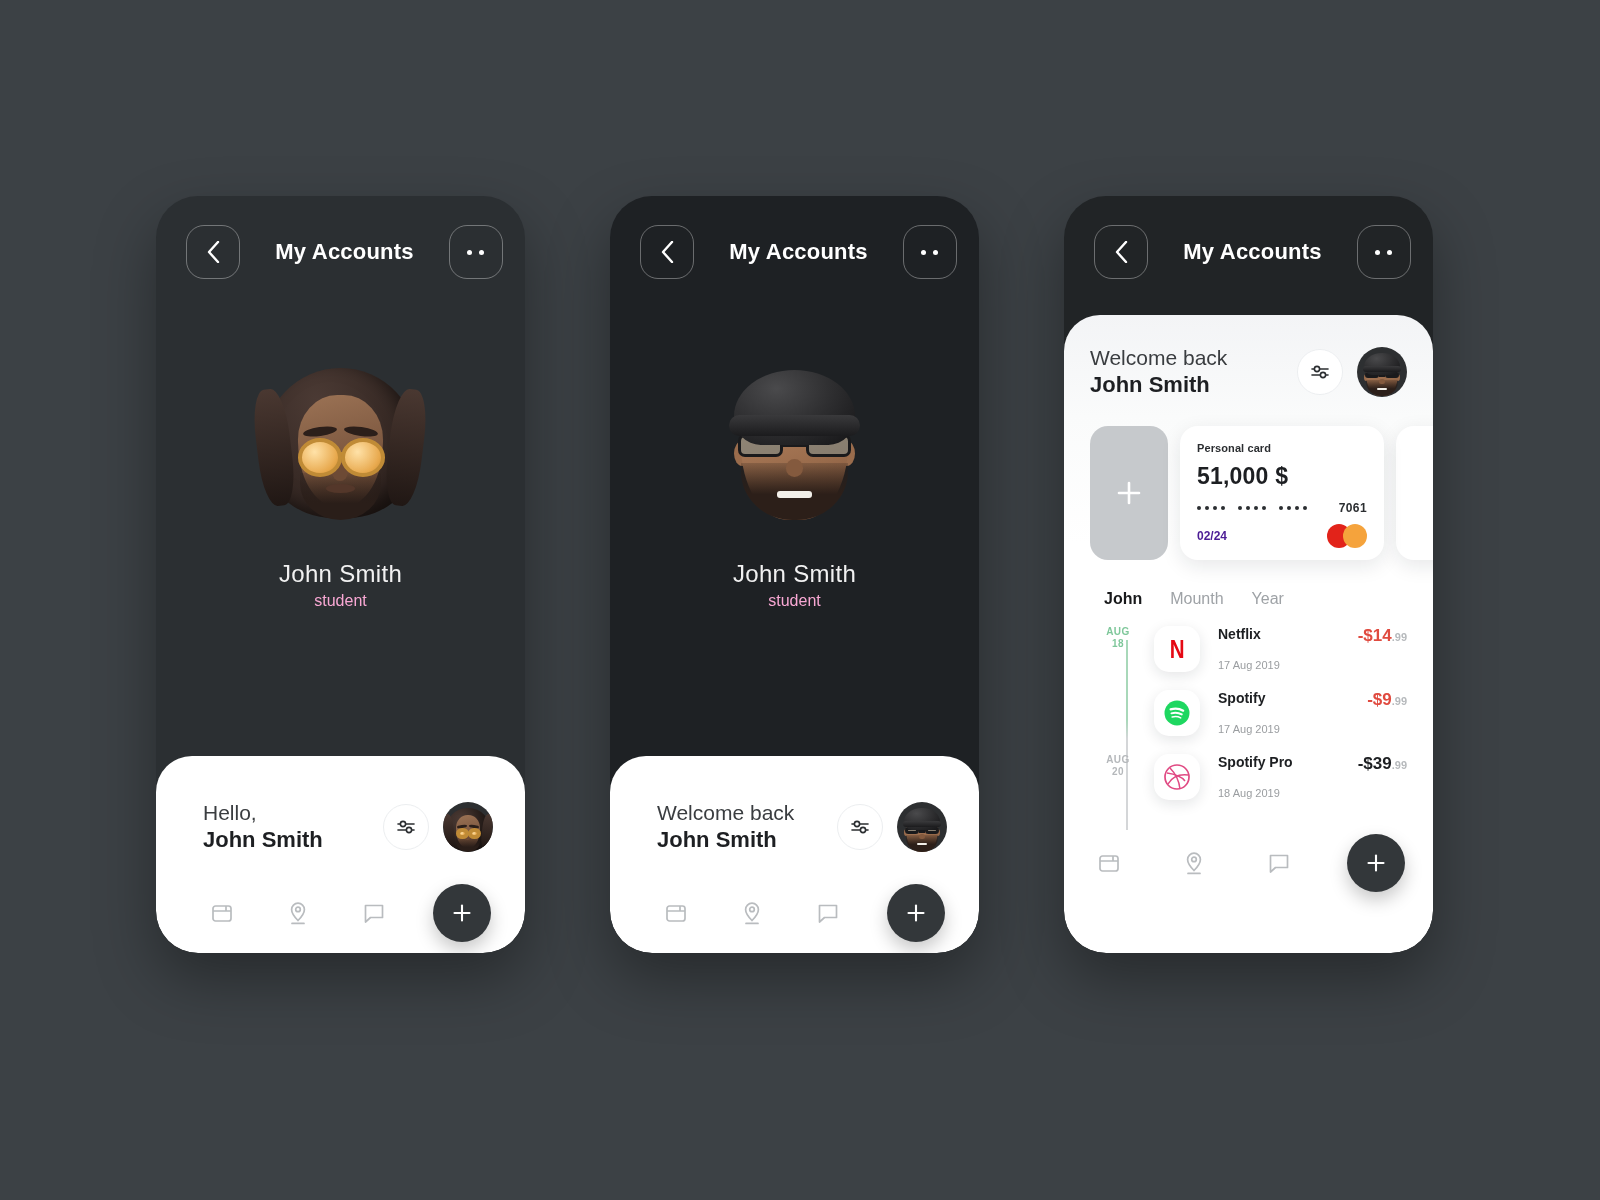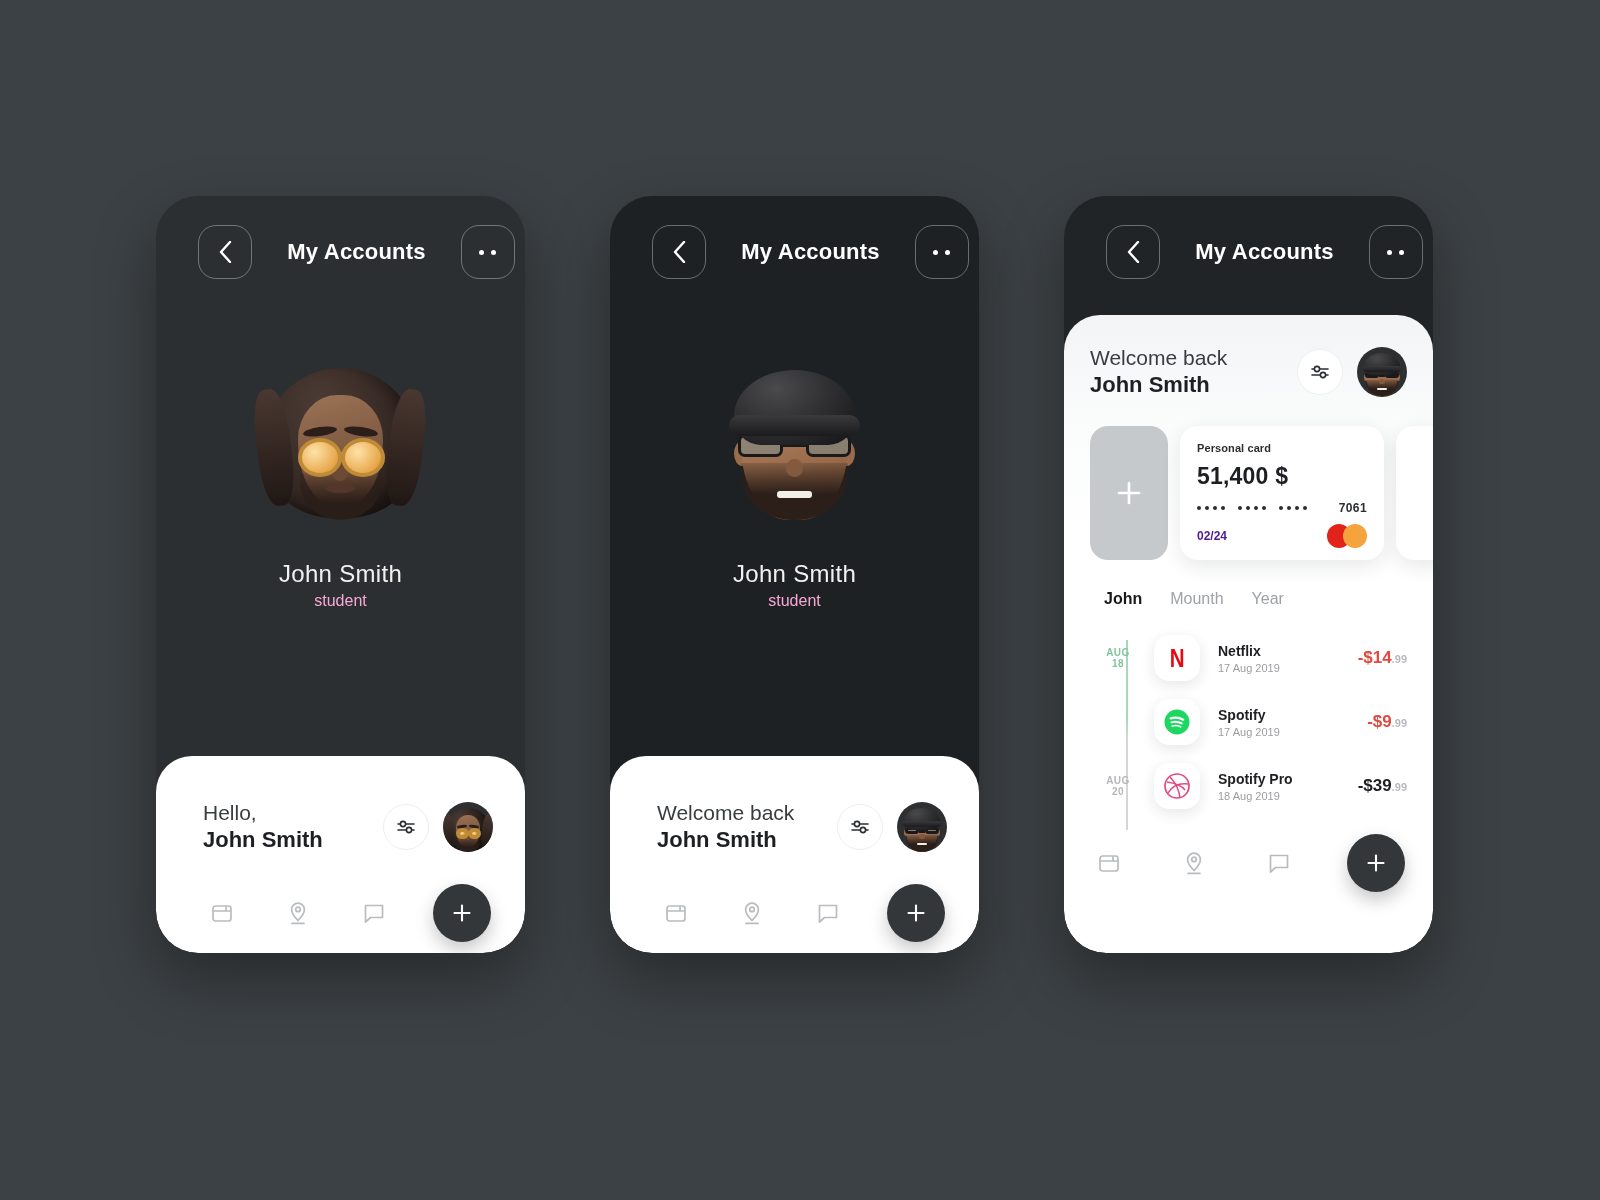--- a/index.html
+++ b/index.html
@@ -17,21 +17,21 @@
     border-radius: 42px;
     overflow: hidden;
     box-shadow: 0 26px 60px rgba(0,0,0,.35);
   }
   #phone1 { left: 156px; top: 196px; width: 369px; height: 757px; background: #2b2f32; }
   #phone2 { left: 610px; top: 196px; width: 369px; height: 757px; background: #1e2124; }
   #phone3 { left: 1064px; top: 196px; width: 369px; height: 757px; background: #212426; }
 
   
   .topbar {
-    position: absolute; left: 16px; top: 0; width: 100%; height: 112px;
+    position: absolute; left: 4px; top: 0; width: 100%; height: 112px;
     display: flex; align-items: center; justify-content: space-between;
     padding: 0 26px;
   }
   .nav-btn {
     width: 54px; height: 54px; border-radius: 18px;
     border: 1.4px solid rgba(255,255,255,.34);
     display: flex; align-items: center; justify-content: center;
     flex: 0 0 auto;
   }
   .nav-btn svg { display: block; }
@@ -212,33 +212,33 @@
 
   .seg { display: flex; gap: 28px; margin-top: 30px; padding-left: 14px; align-items: baseline; }
   .seg span { font-size: 16px; color: #9ea2a6; }
   .seg span.on { color: #18191b; font-weight: 700; }
 
   .tl { position: relative; margin-top: 18px; }
   .tl-line {
     position:absolute; left: 36px; top: 14px; width: 1.5px; height: 190px;
     background: linear-gradient(180deg,#a8d8b9 0%, #a8d8b9 42%, #d4d6d8 52%, #d4d6d8 100%);
   }
-  .trow { display:flex; align-items:center; height: 64px; margin-bottom: 0; position: relative; }
+  .trow { display:flex; height: 64px; margin-bottom: 0; position: relative; }
   .tdate { width: 56px; text-align: center; font-size: 10px; font-weight: 700; line-height: 1.15; letter-spacing: .5px; }
   .tdate.green { color: #7ec79a; }
   .tdate.gray { color: #b5b8bb; }
   .tdate.blank { visibility: hidden; }
   .tico {
     width: 46px; height: 46px; border-radius: 15px; background:#fff;
     box-shadow: 0 4px 14px rgba(20,25,35,.11);
     display:flex; align-items:center; justify-content:center; flex: 0 0 auto; margin-left: 8px;
   }
   .tinfo { flex: 1; margin-left: 18px; }
   .tinfo .tn { font-size: 14px; font-weight: 700; color: #1d1f22; }
-  .tinfo .td { font-size: 11px; color: #9a9da0; margin-top: 3px; }
+  .tinfo .td { font-size: 11px; color: #9a9da0; margin-top: 17px; }
   .tamt { font-size: 17px; font-weight: 700; white-space: nowrap; }
   .tamt .cents { font-size: 11px; color: #b6b9bc; font-weight: 700; }
   .tamt.red { color: #e04a3f; }
   .tamt.dark { color: #1d1f22; }
 
   #phone3 .sheet3 .tabbar { margin-top: 16px; }
 
   
   .nf { font-size: 25px; font-weight: 900; color: #e50914; line-height: 1; font-family: "Liberation Sans", sans-serif; transform: scaleX(.82); }
 </style>
@@ -514,21 +514,21 @@
       <div class="cards-row">
         <div class="add-card">
           <svg width="30" height="30" viewBox="0 0 30 30">
             <line x1="15" y1="5" x2="15" y2="25" stroke="#fff" stroke-width="2.6" stroke-linecap="round"></line>
             <line x1="5" y1="15" x2="25" y2="15" stroke="#fff" stroke-width="2.6" stroke-linecap="round"></line>
           </svg>
         </div>
 
         <div class="bank-card">
           <div class="ct">Personal card</div>
-          <div class="amt">51,400 $</div>
+          <div class="amt">51,000 $</div>
           <div class="num">
             <div class="numgrp">
               <span class="dotgrp">
                   <b></b>
                   <b></b>
                   <b></b>
                   <b></b>
                 </span>
               <span class="dotgrp">
                   <b></b>

